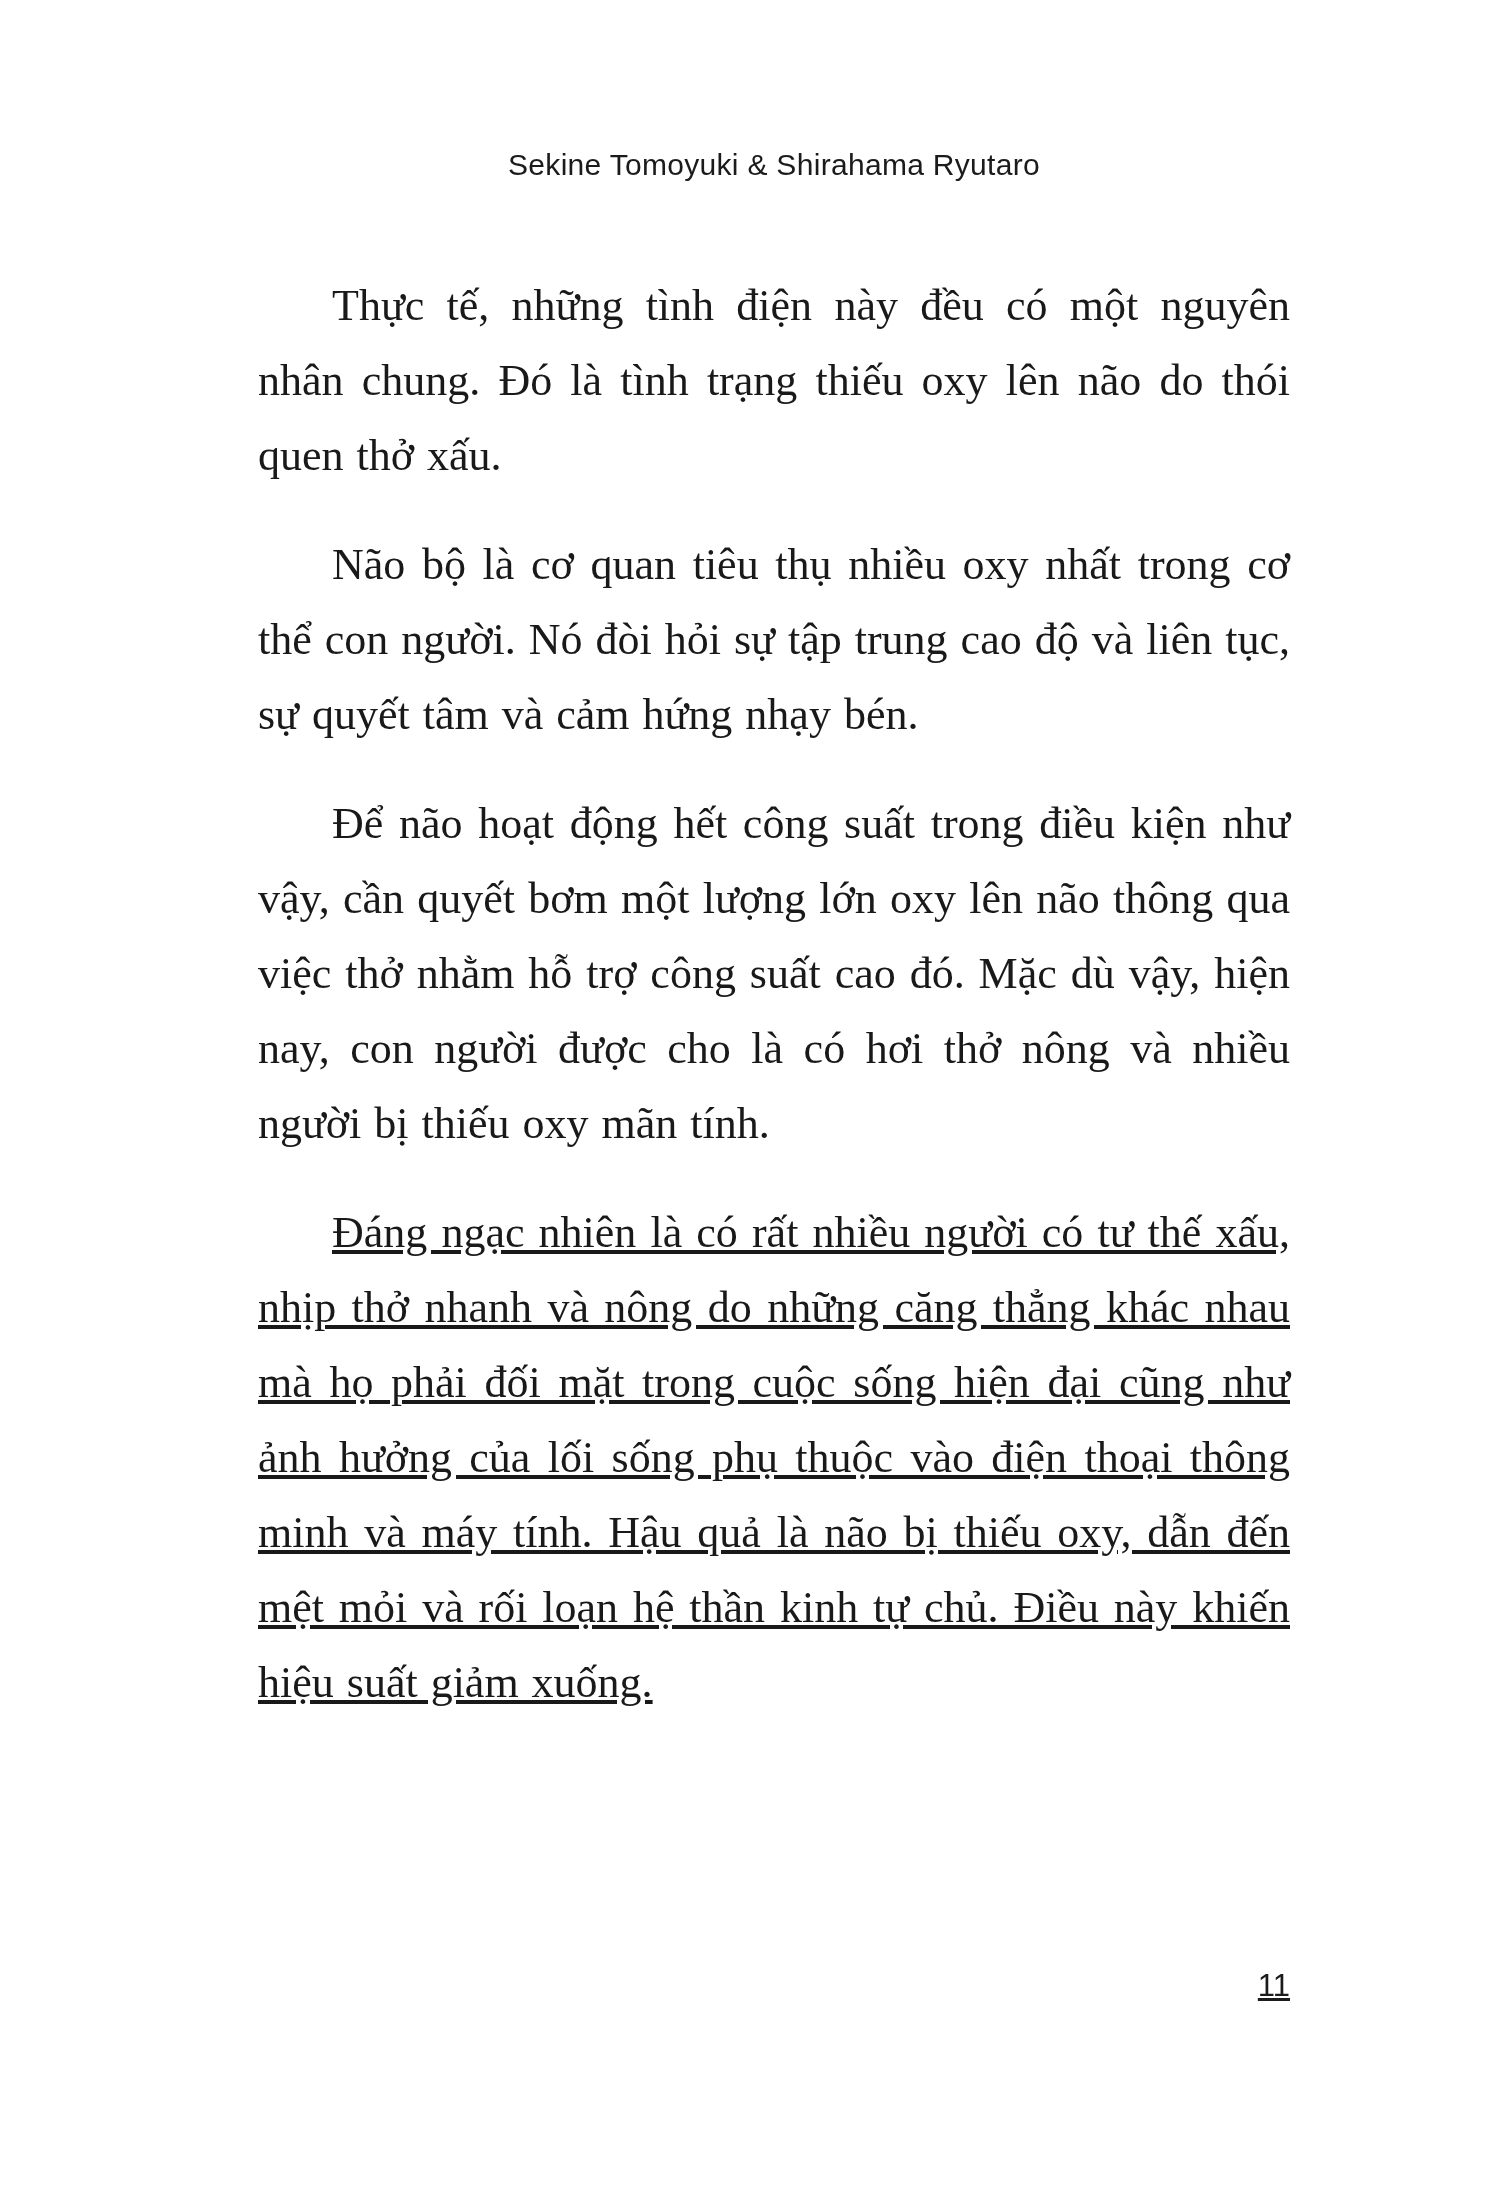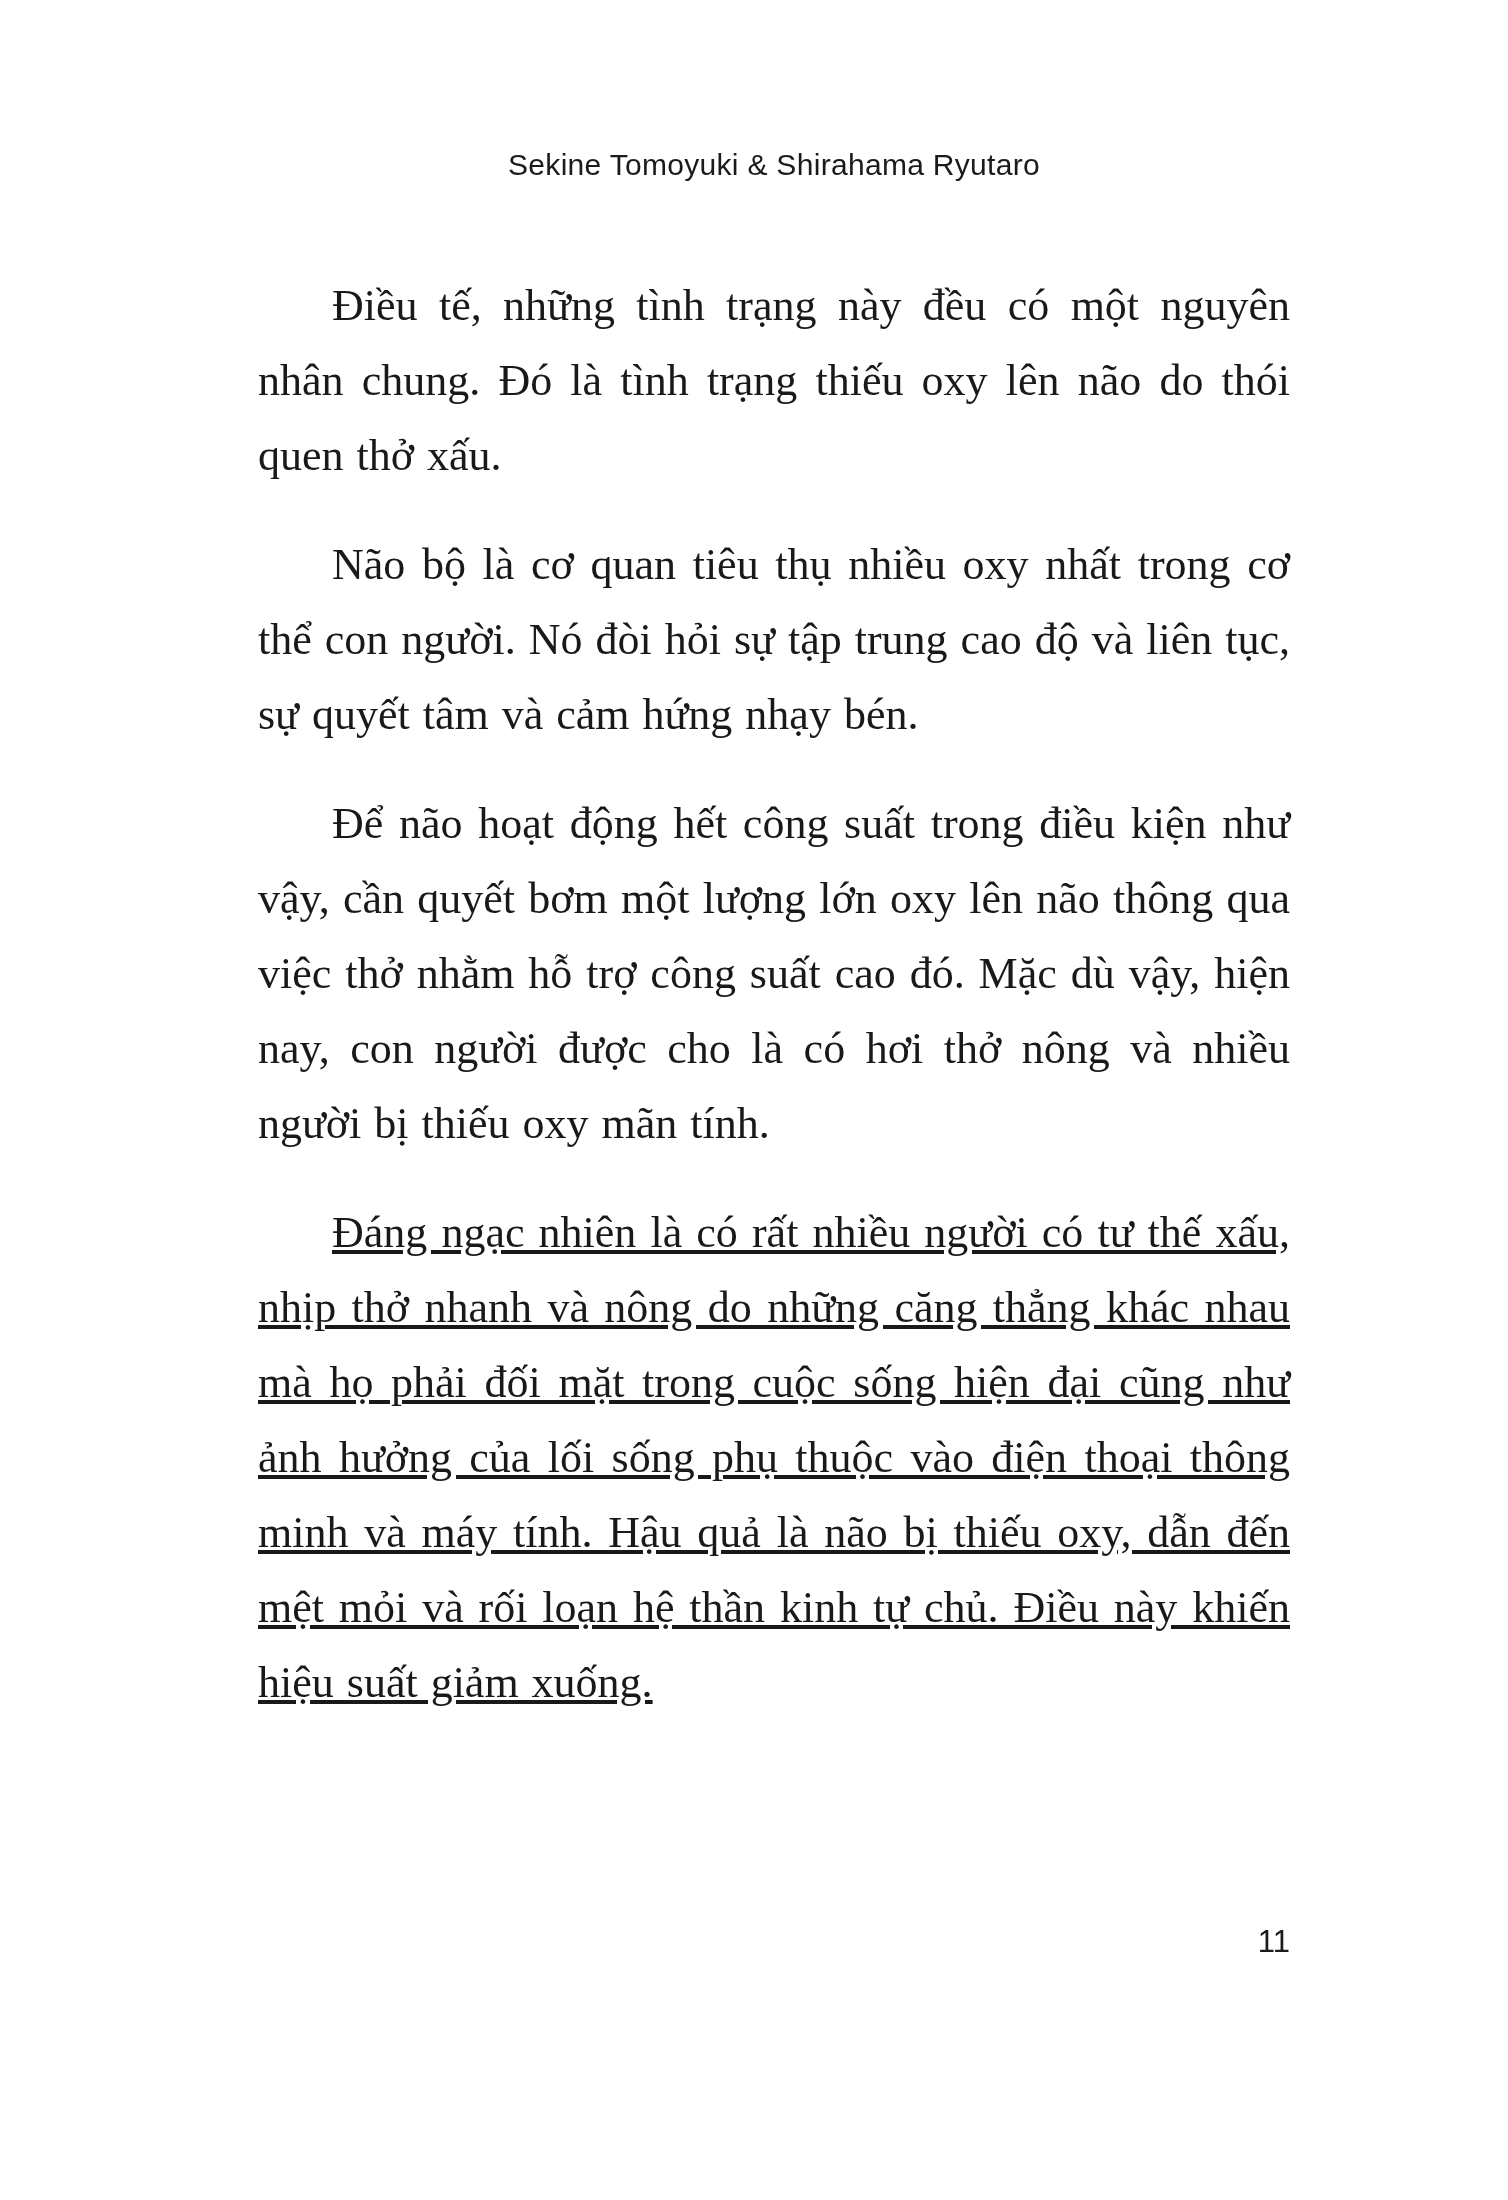--- a/index.html
+++ b/index.html
@@ -51,35 +51,36 @@
   }
   .body-text p:last-child {
     margin-bottom: 0;
     text-decoration: underline;
   }
 
   
   .page-number {
     position: absolute;
     right: 0;
-    top: 1924px;
+    top: 1968px;
     font-family: "Liberation Sans", sans-serif;
     font-size: 31px;
     color: #1b1b1b;
+    text-decoration: underline;
   }
 </style>
 </head>
 <body>
 
 <div class="page">
 
   <div class="running-header">Sekine Tomoyuki &amp; Shirahama Ryutaro</div>
 
   <div class="body-text">
-    <p>Điều tế, những tình trạng này đều có một nguyên nhân chung. Đó là tình trạng thiếu oxy lên não do thói quen thở xấu.</p>
+    <p>Thực tế, những tình điện này đều có một nguyên nhân chung. Đó là tình trạng thiếu oxy lên não do thói quen thở xấu.</p>
     <p>Não bộ là cơ quan tiêu thụ nhiều oxy nhất trong cơ thể con người. Nó đòi hỏi sự tập trung cao độ và liên tục, sự quyết tâm và cảm hứng nhạy bén.</p>
     <p>Để não hoạt động hết công suất trong điều kiện như vậy, cần quyết bơm một lượng lớn oxy lên não thông qua việc thở nhằm hỗ trợ công suất cao đó. Mặc dù vậy, hiện nay, con người được cho là có hơi thở nông và nhiều người bị thiếu oxy mãn tính.</p>
     <p>Đáng ngạc nhiên là có rất nhiều người có tư thế xấu, nhịp thở nhanh và nông do những căng thẳng khác nhau mà họ phải đối mặt trong cuộc sống hiện đại cũng như ảnh hưởng của lối sống phụ thuộc vào điện thoại thông minh và máy tính. Hậu quả là não bị thiếu oxy, dẫn đến mệt mỏi và rối loạn hệ thần kinh tự chủ. Điều này khiến hiệu suất giảm xuống.</p>
   </div>
 
   <div class="page-number">11</div>
 
 </div>
 
 </body></html>

